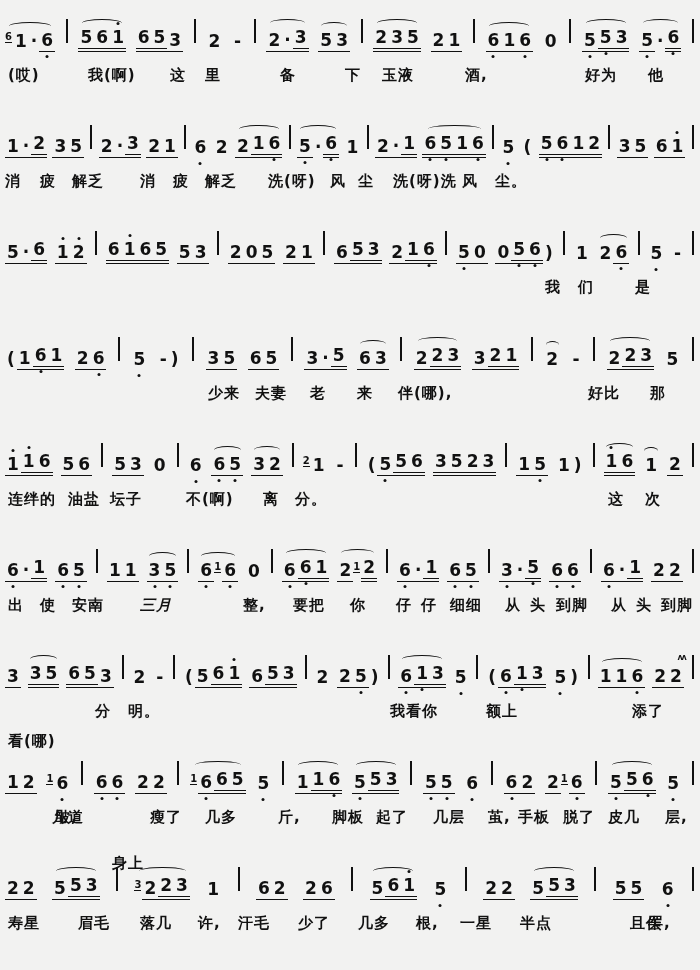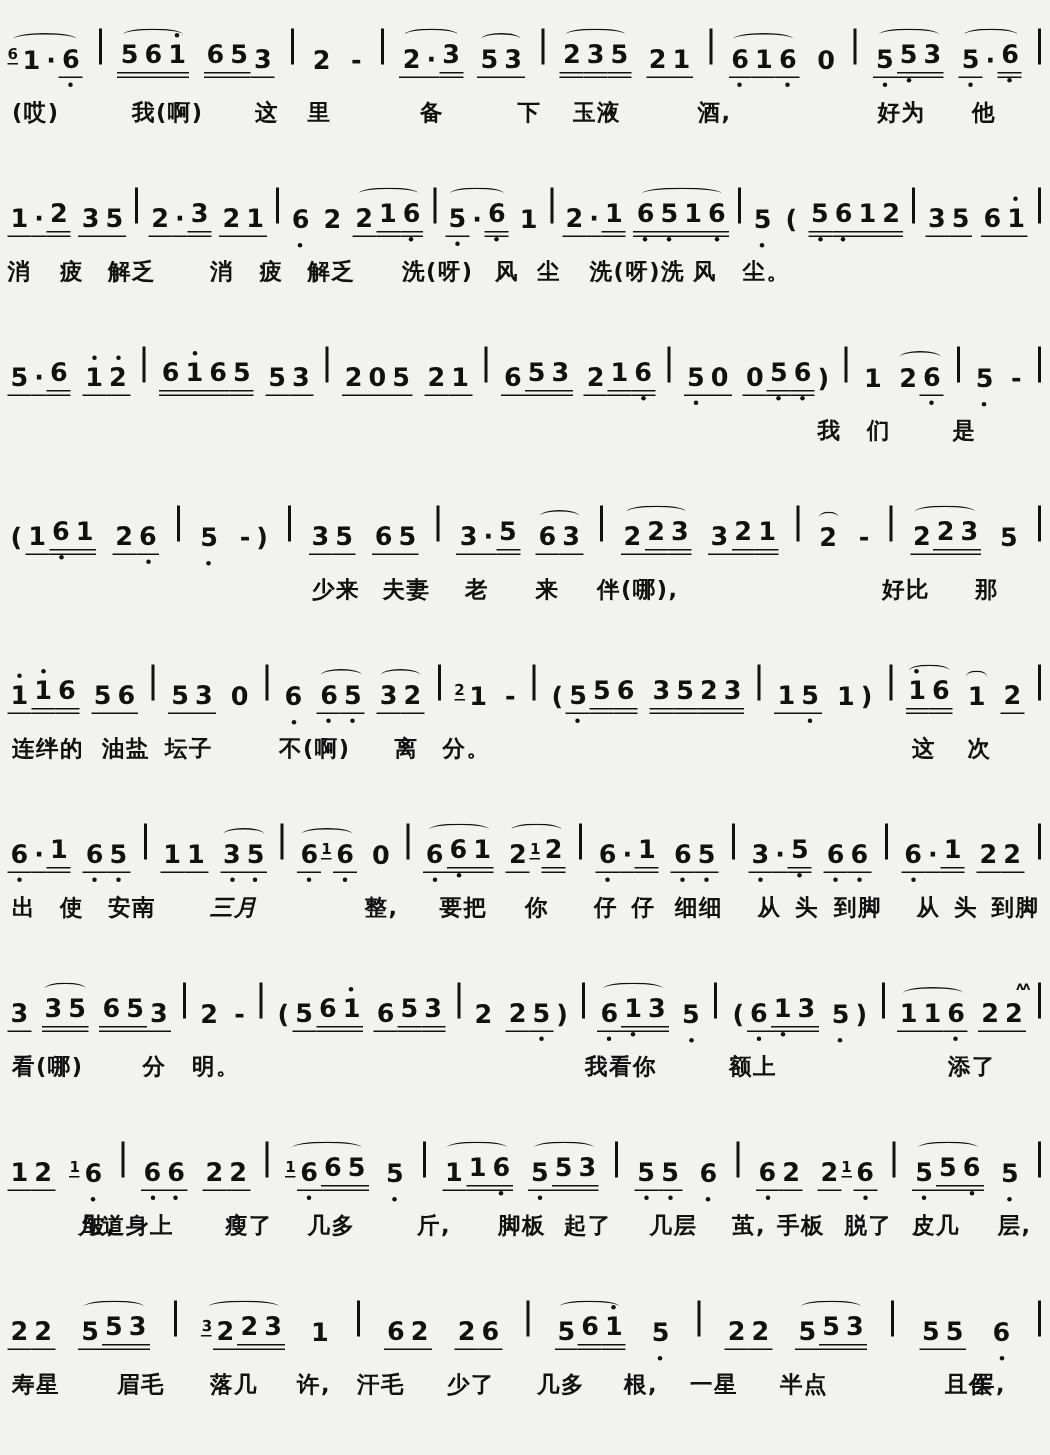--- a/index.html
+++ b/index.html
@@ -647,21 +647,21 @@
           <span class="nch u1">6<span class="db"></span></span>
         </span>
         <span class="cell">
           <span class="mord">ʌʌ</span>
           <span class="nch u1">2</span>
           <span class="nch u1">2</span>
         </span>
         <span class="bar"></span>
       </div>
       <div class="lyrics-row">
-        <span class="syl" style="left: 8px;">看(哪)</span>
+        <span class="syl" style="left: 8px; margin-top: 30px;">看(哪)</span>
         <span class="syl" style="left: 95px;">分</span>
         <span class="syl" style="left: 128px;">明。</span>
         <span class="syl" style="left: 390px;">我看你</span>
         <span class="syl" style="left: 486px;">额上</span>
         <span class="syl" style="left: 632px;">添了</span>
       </div>
     </div>
     <div class="score-line">
       <div class="notation-row">
         <span class="cell">
@@ -731,21 +731,21 @@
           <span class="nch u2">6<span class="db"></span></span>
         </span>
         <span class="cell">
           <span class="nch">5<span class="db"></span></span>
         </span>
         <span class="bar"></span>
       </div>
       <div class="lyrics-row">
         <span class="syl" style="left: 20px; margin-left: 32px;">几道</span>
         <span class="syl" style="left: 55px;">皱,</span>
-        <span class="syl" style="left: 84px;">身上</span>
+        <span class="syl" style="left: 112px; margin-top: 46px;">身上</span>
         <span class="syl" style="left: 150px;">瘦了</span>
         <span class="syl" style="left: 205px;">几多</span>
         <span class="syl" style="left: 278px;">斤,</span>
         <span class="syl" style="left: 332px;">脚板</span>
         <span class="syl" style="left: 376px;">起了</span>
         <span class="syl" style="left: 433px;">几层</span>
         <span class="syl" style="left: 488px;">茧,</span>
         <span class="syl" style="left: 518px;">手板</span>
         <span class="syl" style="left: 563px;">脱了</span>
         <span class="syl" style="left: 608px; text-align: center;">皮几</span>

